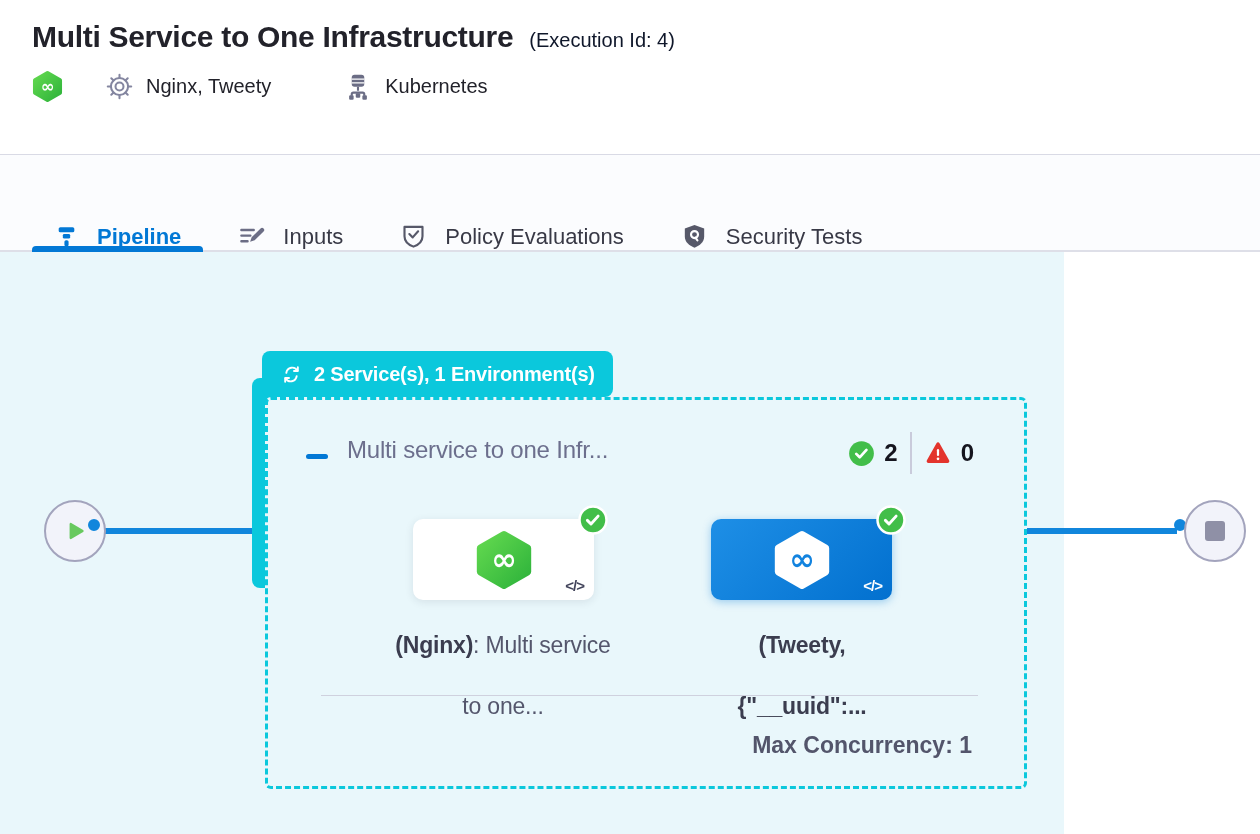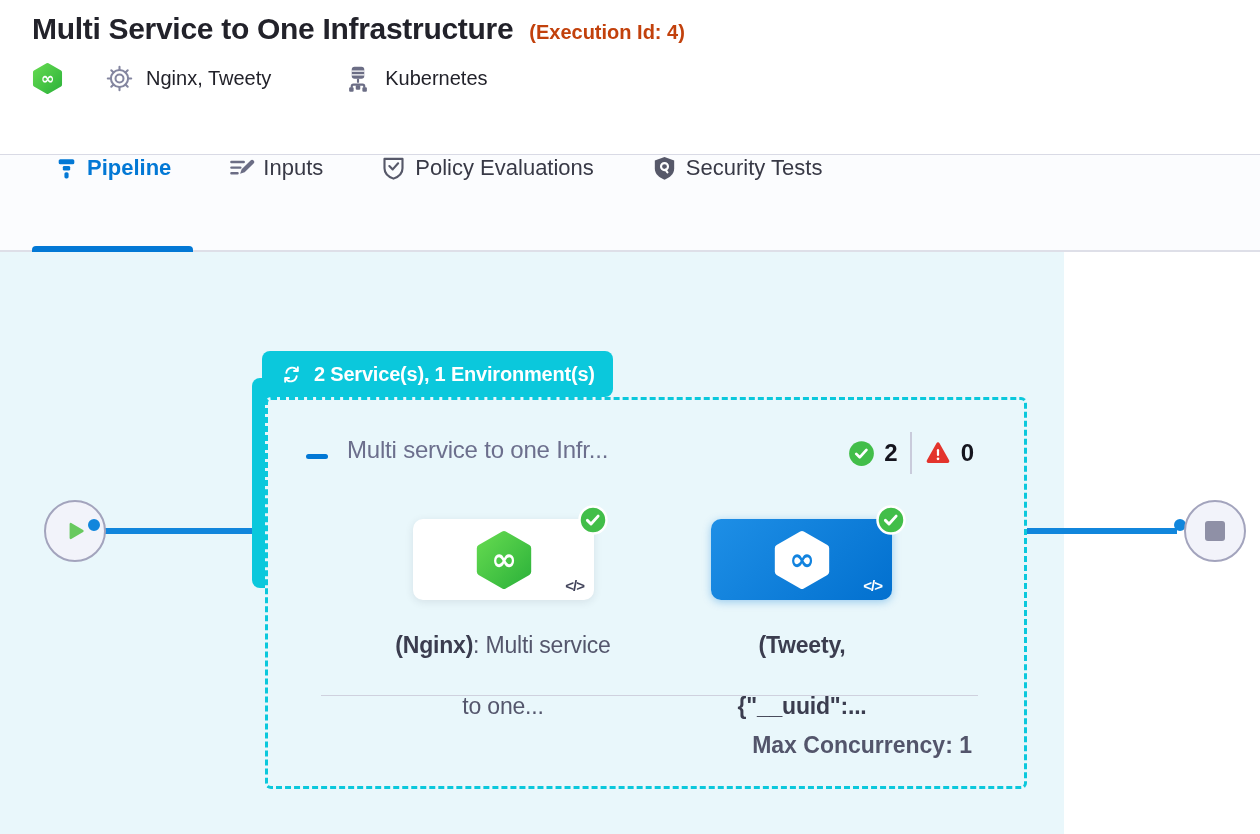--- a/index.html
+++ b/index.html
@@ -1,32 +1,32 @@
 <!DOCTYPE html>
 <html><head>
 <meta charset="utf-8">
 <style>
   html,body{margin:0;padding:0;width:1260px;height:834px;overflow:hidden;
     font-family:"Liberation Sans", sans-serif; background:#fff;}
   *{box-sizing:border-box;}
 
   
   .header{background:#fff;height:155px;border-bottom:1px solid #D9DAE5;position:relative;}
-  .title-row{display:flex;align-items:baseline;gap:16px;padding:12px 0 0 32px;}
+  .title-row{display:flex;align-items:baseline;gap:16px;padding:20px 0 0 32px;}
   .page-title{font-size:30px;font-weight:700;color:#22222A;letter-spacing:-.3px;}
-  .exec-id{font-size:20px;color:#c2410c;font-weight:700;}
+  .exec-id{font-size:20px;color:#0f172a;font-weight:400;}
   .meta-row{display:flex;align-items:center;gap:12px;padding:16px 0 0 32px;}
   .meta-text{font-size:20px;color:#22222A;}
   .meta-gap{width:18px;}
   .icon{display:inline-flex;align-items:center;justify-content:center;}
 
   
   .tabbar{background:#FBFCFE;height:97px;display:flex;align-items:stretch;
     padding-left:32px;border-bottom:2px solid #DEDFE8;}
-  .tab{display:flex;align-items:flex-start;gap:8px;padding:0 22px;margin-right:13px;
+  .tab{display:flex;align-items:flex-end;gap:18px;padding:0 22px;margin-right:13px;
     position:relative;cursor:pointer;}
   .tab-label{font-size:22px;font-weight:400;color:#383946;}
   .tab.active .tab-label{color:#0278D5;font-weight:700;}
   .tab.active .underline{position:absolute;left:0;right:0;bottom:-2px;height:6px;
     background:#0278D5;border-radius:4px 4px 0 0;}
 
   
   .canvas{position:relative;width:1064px;height:582px;background:#E9F7FB;}
   .edge{position:absolute;height:6px;background:#1186DC;top:276px;}
   .edge.left{left:102px;width:152px;}

